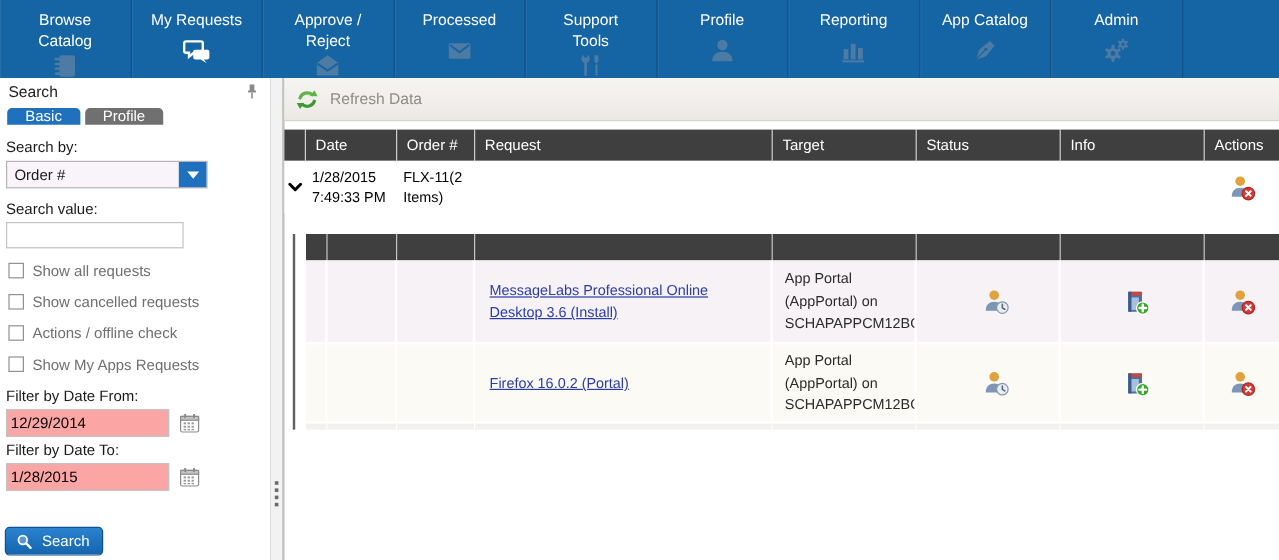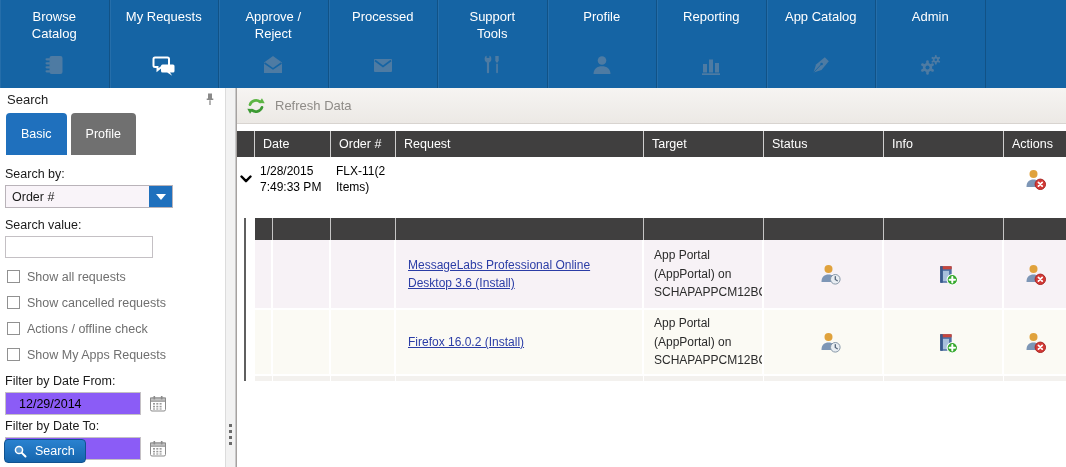--- a/index.html
+++ b/index.html
@@ -10,53 +10,53 @@
     --row-pink:#f7f2f6;
     --row-cream:#fbfaf4;
     --link-blue:#2b3da6;
   }
   *{box-sizing:border-box;margin:0;padding:0;}
   html,body{width:1066px;height:467px;overflow:hidden;}
   body{font-family:"Liberation Sans",sans-serif;font-size:12px;background:#fff;color:#1a1a1a;}
   .app{width:1066px;height:467px;display:flex;flex-direction:column;}
 
   
-  .topnav{height:88px;background:var(--nav-blue);display:flex;flex-shrink:0;}
+  .topnav{height:65px;background:var(--nav-blue);display:flex;flex-shrink:0;}
   .nav-item{width:109.5px;display:flex;flex-direction:column;align-items:center;justify-content:space-between;
     padding:9px 4px 11px;border-right:1px solid rgba(0,0,0,0.18);box-shadow:inset 1px 0 0 rgba(255,255,255,0.07);
     cursor:pointer;}
   .nav-label{color:#fff;font-size:13px;line-height:1.3;text-align:center;white-space:pre-line;}
   .nav-icon{color:var(--muted-icon);height:26px;display:flex;align-items:flex-end;}
   .nav-item.active .nav-icon{color:#fff;}
   .nav-filler{flex:1;}
 
   
   .content{flex:1;display:flex;min-height:0;}
 
   
   .sidebar{width:226px;flex-shrink:0;position:relative;background:#fff;border-right:1px solid #dcdcdc;}
   .sb-header{height:23px;display:flex;align-items:center;justify-content:space-between;padding:0 8px 0 7px;}
   .sb-title{font-size:13px;color:#222;}
   .sb-tabs{display:flex;gap:4px;margin:2px 0 0 6px;}
-  .sb-tab{padding:14px 15px;font-size:12.5px;color:#fff;border-radius:4px 4px 0 0;cursor:pointer;}
+  .sb-tab{padding:0 15px;font-size:12.5px;color:#fff;border-radius:4px 4px 0 0;cursor:pointer;}
   .sb-tab.active{background:var(--accent-blue);}
   .sb-tab.inactive{background:#707070;}
   .sb-body{padding:8px 6px 0 5px;}
   .sb-label{display:block;color:#1a1a1a;font-size:12.5px;margin:4px 0 4px 0;}
   .dropdown{display:flex;width:168px;height:23px;border:1px solid #b9b3b9;background:#f9f4f9;cursor:pointer;}
   .dropdown .dd-text{flex:1;display:flex;align-items:center;padding-left:6px;font-size:12.5px;color:#1a1a1a;}
   .dd-btn{width:23px;background:var(--accent-blue);display:flex;align-items:center;justify-content:center;}
   .dd-arrow{width:0;height:0;border-left:5px solid transparent;border-right:5px solid transparent;border-top:6px solid #fff;}
   .text-input{width:148px;height:22px;border:1px solid #c4c0c4;background:#fff;padding:0 5px;font-family:"Liberation Sans",sans-serif;font-size:12.5px;}
   .chk-group{margin-top:12px;}
   .chk{display:flex;align-items:flex-start;gap:7px;margin:0 0 12px 2px;cursor:pointer;}
   .chk input{appearance:none;-webkit-appearance:none;width:13px;height:13px;border:1px solid #919191;background:#fff;margin:0;flex-shrink:0;}
   .chk span{color:#6f6f6f;font-size:12.5px;}
   .date-row{display:flex;align-items:center;gap:7px;margin-bottom:4px;}
-  .date-input{width:136px;height:23px;border:1px solid #c4c0c4;background:#8b5cf6;padding:0 13px;font-family:"Liberation Sans",sans-serif;font-size:12.5px;}
+  .date-input{width:136px;height:23px;border:1px solid #c4c0c4;background:#fca5a5;padding:0 3px;font-family:"Liberation Sans",sans-serif;font-size:12.5px;}
   .cal-btn{width:19px;height:19px;display:flex;align-items:center;justify-content:center;cursor:pointer;background:none;border:none;padding:0;}
   .search-btn{position:absolute;left:4px;bottom:4px;width:82px;height:24px;border:1px solid #10528f;border-radius:4px;
     background:linear-gradient(#2a82d0,#1565ad);color:#fff;font-size:12.5px;display:flex;align-items:center;gap:7px;
     padding-left:8px;cursor:pointer;font-family:"Liberation Sans",sans-serif;}
 
   
   .splitter{width:10px;flex-shrink:0;background:#f2f2f2;border-right:1px solid #c9c9c9;position:relative;cursor:col-resize;}
   .grip{position:absolute;left:3px;top:336px;display:flex;flex-direction:column;gap:3px;}
   .grip i{width:3px;height:3px;background:#6b6b6b;display:block;}
 
@@ -457,21 +457,21 @@
                     <path d="M15.4 15.4 L19.2 19.2 M19.2 15.4 L15.4 19.2" stroke="#fff" stroke-width="1.7" stroke-linecap="round"></path>
                   </svg>
               </div>
             </div>
 
             <div class="sub-cols sub-row r2">
               <div class="scell"></div>
               <div class="scell"></div>
               <div class="scell"></div>
               <div class="scell req-cell">
-                <a class="req-link">Firefox 16.0.2 (Install)</a>
+                <a class="req-link">Firefox 16.0.2 (Portal)</a>
               </div>
               <div class="scell target-cell">
                 <div class="target-text">App Portal (AppPortal) on SCHAPAPPCM12BON</div>
               </div>
               <div class="scell icon-left">
                 <svg width="24" height="24" viewBox="0 0 24 24">
                     <circle cx="10.5" cy="7" r="4" fill="#e0a23c"></circle>
                     <path d="M3.5 19.5 c0 -4.6 3 -7 7 -7 s7 2.4 7 7 v0.5 h-14 Z" fill="#7d96b6"></path>
                     <circle cx="17.3" cy="17.3" r="4.8" fill="#e8edf2" stroke="#8898a8"></circle>
                     <path d="M17.3 14.6 v2.9 l2 1.2" stroke="#55667a" stroke-width="1.3" fill="none" stroke-linecap="round"></path>

